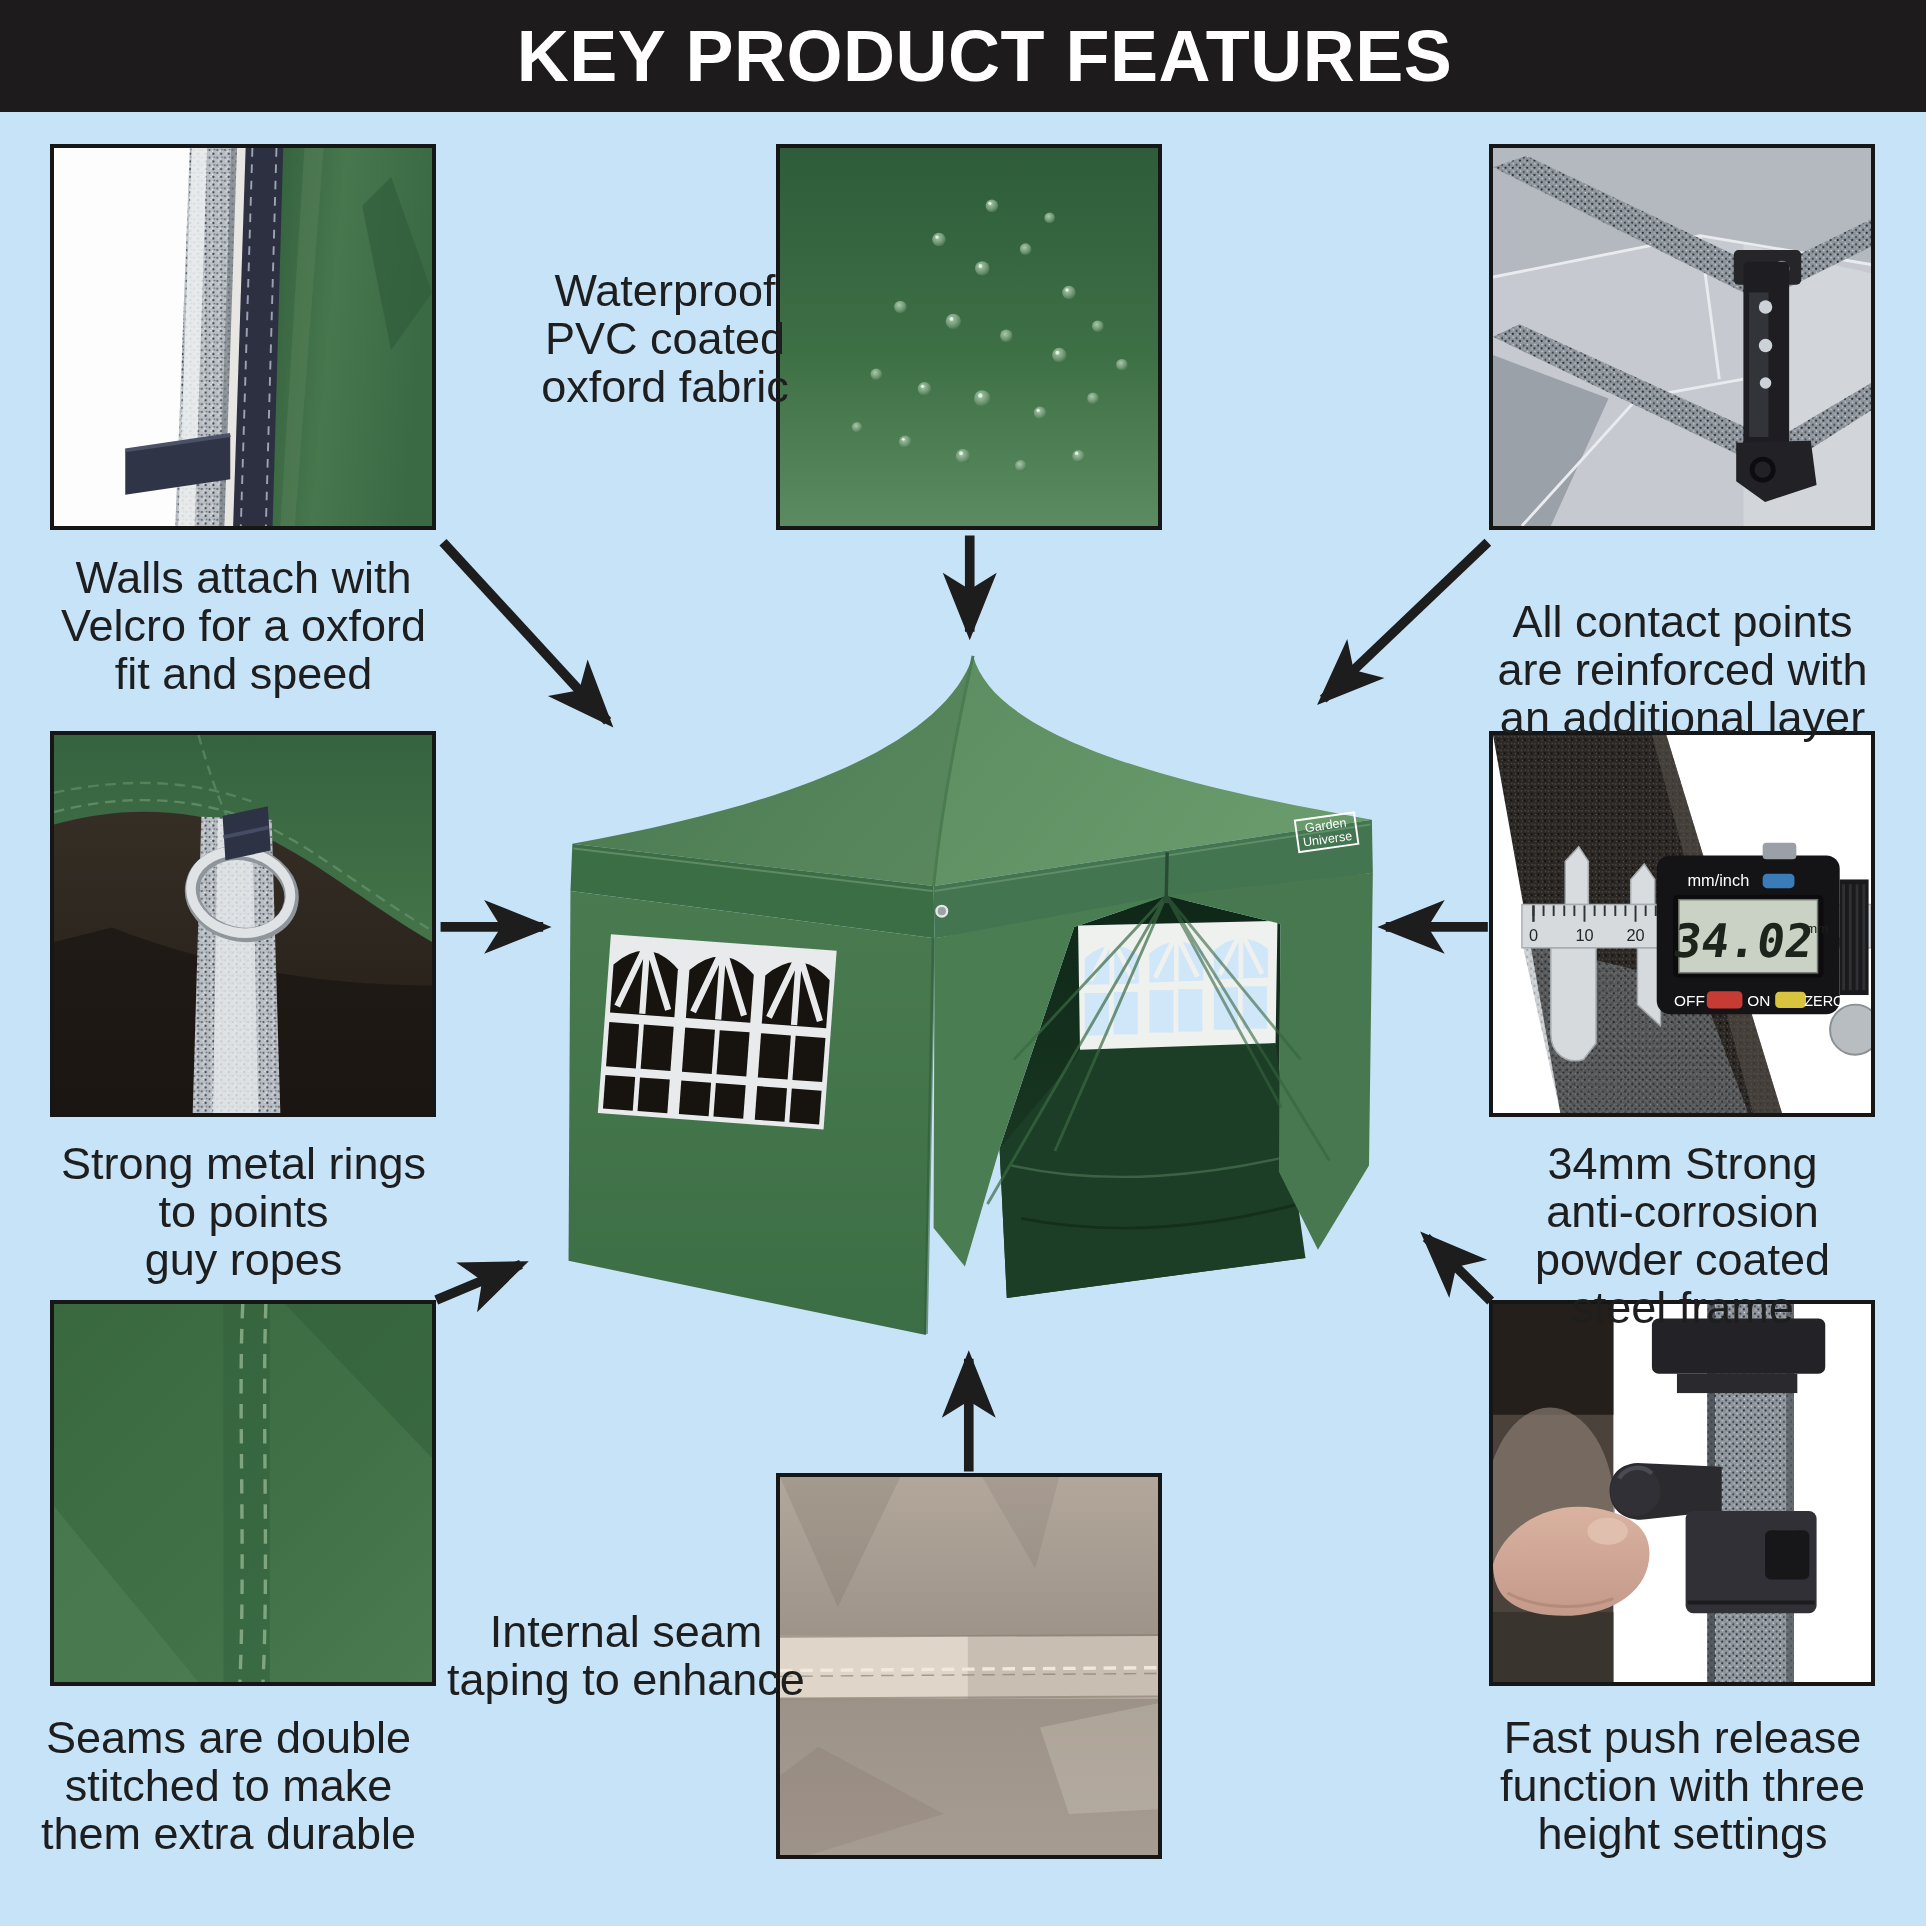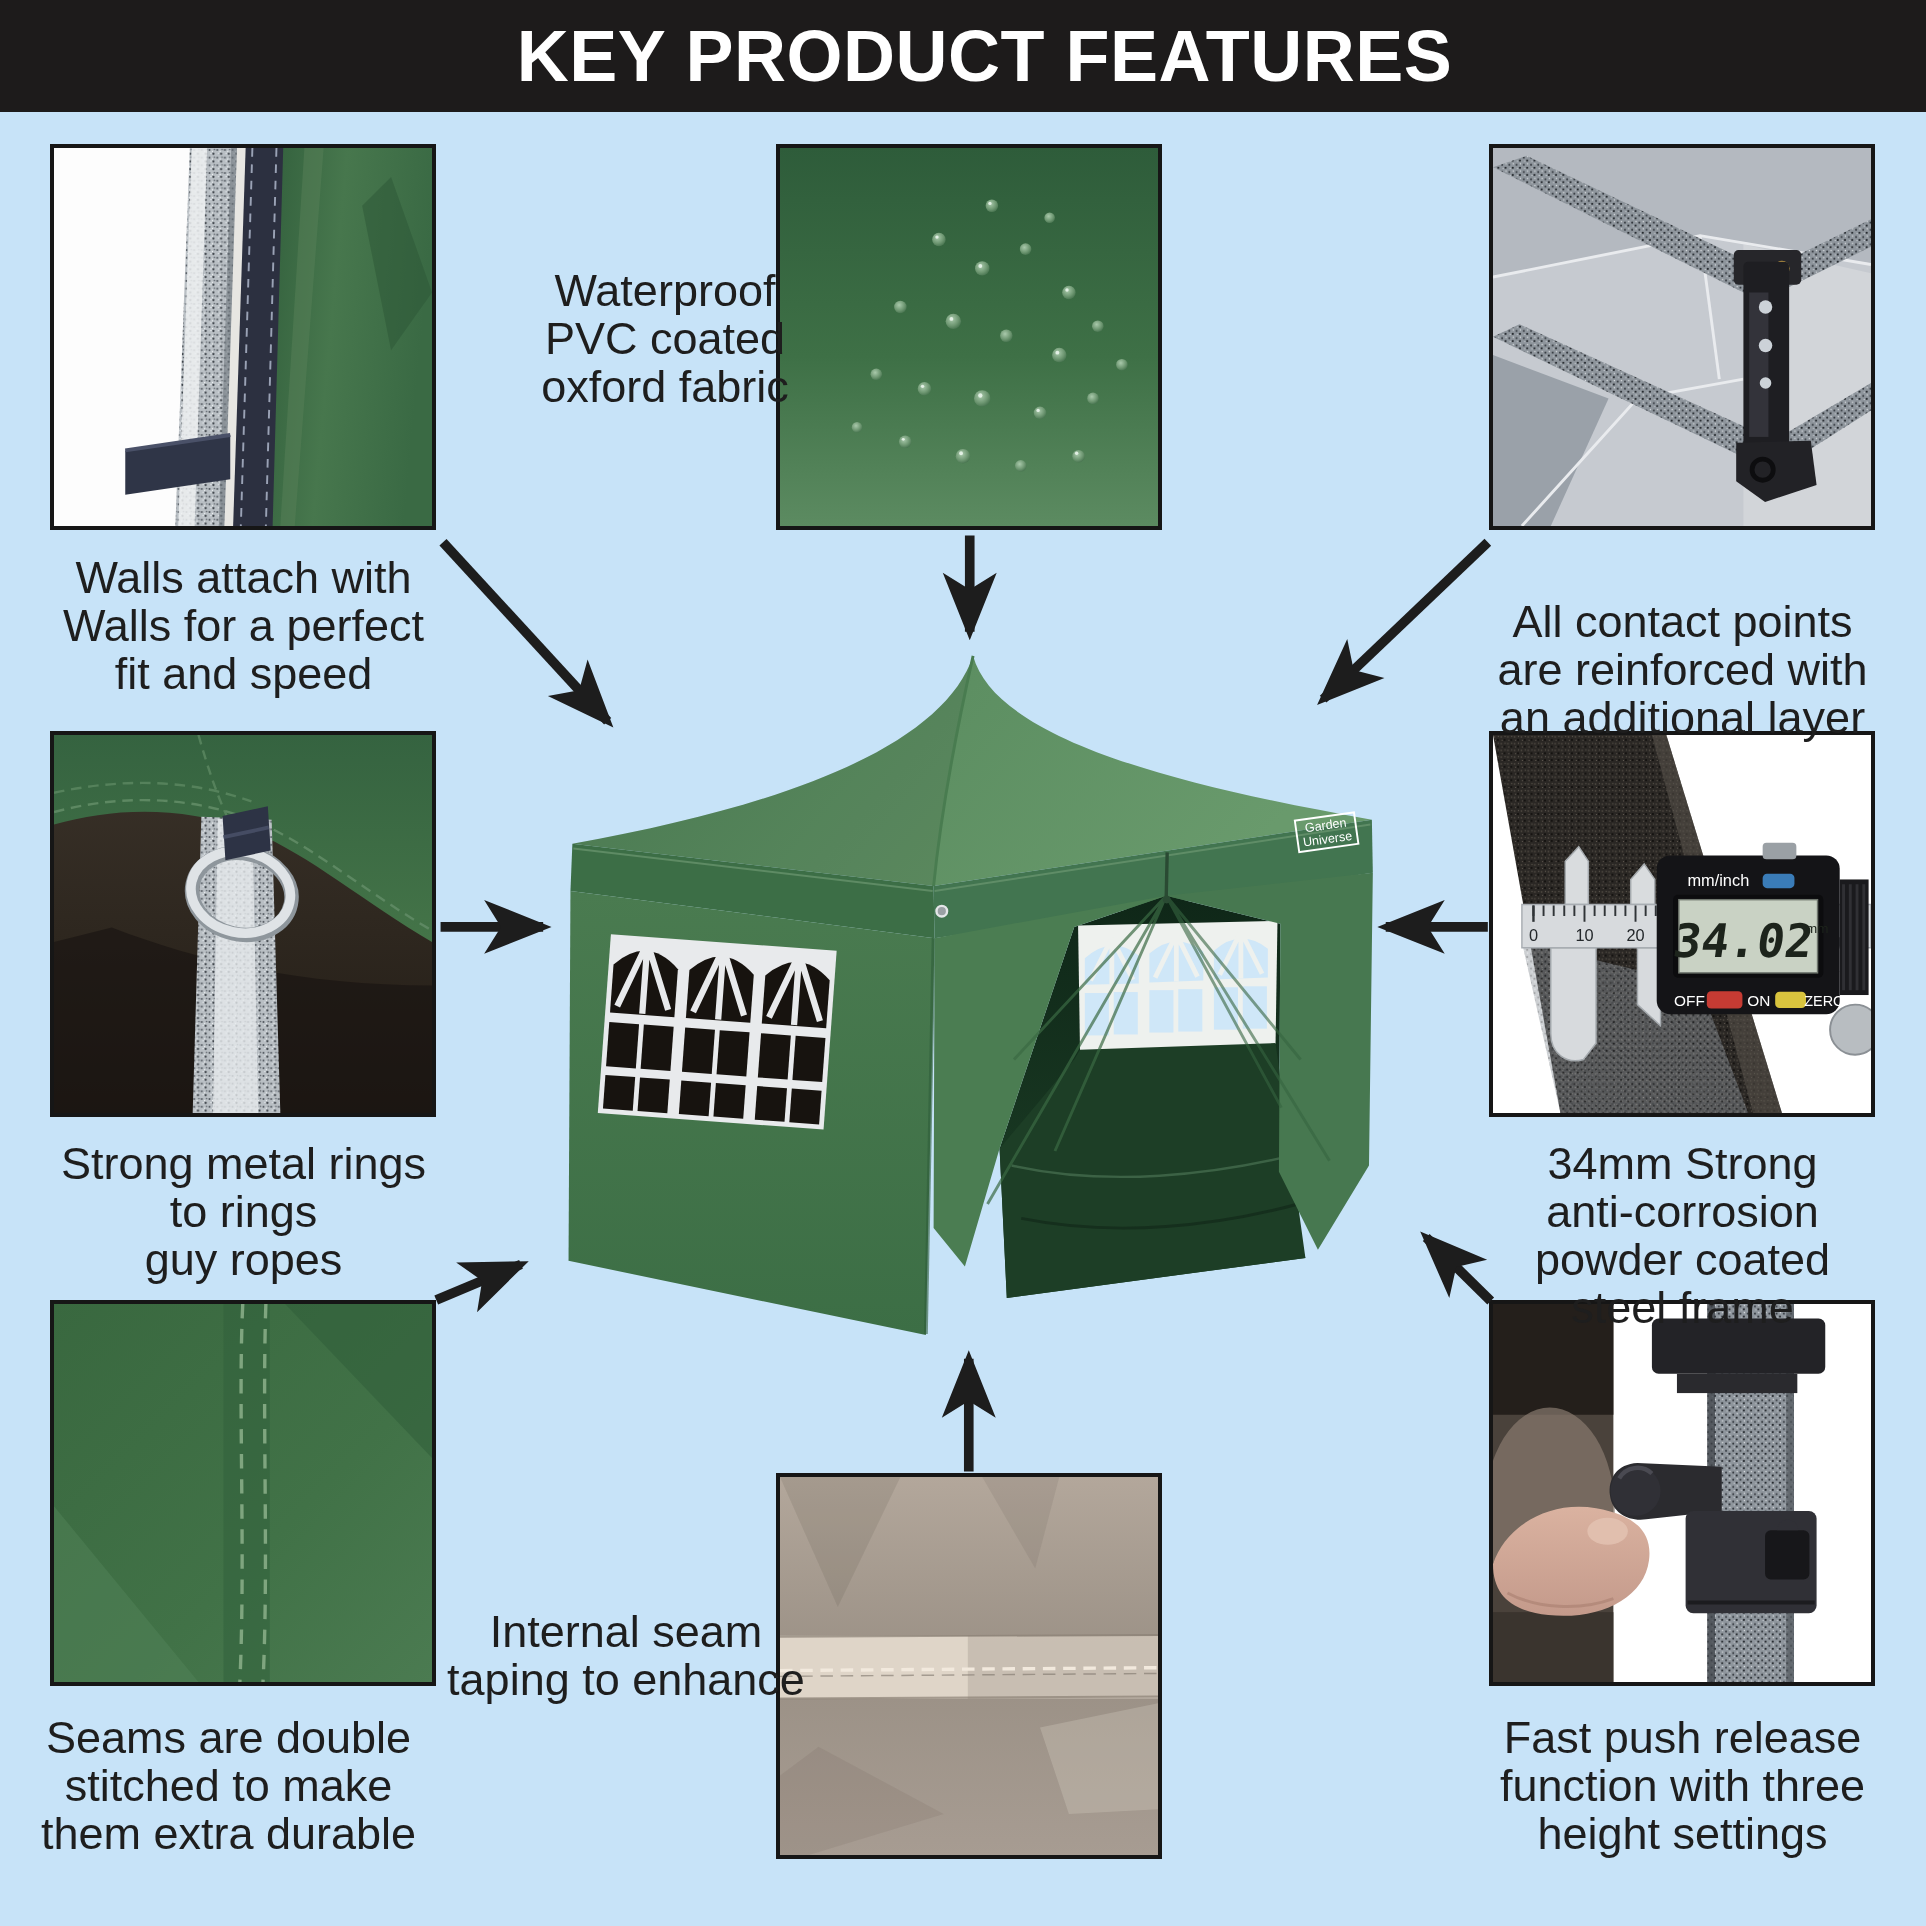--- a/index.html
+++ b/index.html
@@ -407,36 +407,36 @@
     <g>
       <path d="M0,540 C28,458 118,408 214,424 C290,437 332,470 324,532 C314,612 220,657 115,646 C40,638 0,606 0,540 Z" fill="url(#g-skin)"></path>
       <ellipse cx="238" cy="472" rx="42" ry="28" fill="#e3c2b2" opacity="0.85"></ellipse>
       <path d="M30,600 C90,632 180,638 250,612" stroke="#a97f70" stroke-width="6" fill="none" opacity="0.6"></path>
     </g>
   </svg>
 </div>
 
 <div class="caption" style="left:51px;top:554px;width:385px;">
   <div>Walls attach with</div>
-  <div>Walls for a perfect</div>
+  <div>Velcro for a oxford</div>
   <div>fit and speed</div>
 </div>
 <div class="caption" style="left:482px;top:267px;width:366px;">
   <div>Waterproof</div>
   <div>PVC coated</div>
   <div>oxford fabric</div>
 </div>
 <div class="caption" style="left:1490px;top:554px;width:385px;margin-top:44px;">
   <div>All contact points</div>
   <div>are reinforced with</div>
   <div>an additional layer</div>
 </div>
 <div class="caption" style="left:51px;top:1140px;width:385px;">
   <div>Strong metal rings</div>
-  <div>to rings</div>
+  <div>to points</div>
   <div>guy ropes</div>
 </div>
 <div class="caption" style="left:1490px;top:1140px;width:385px;">
   <div>34mm Strong</div>
   <div>anti-corrosion</div>
   <div>powder coated</div>
   <div>steel frame</div>
 </div>
 <div class="caption" style="left:36px;top:1714px;width:385px;">
   <div>Seams are double</div>

